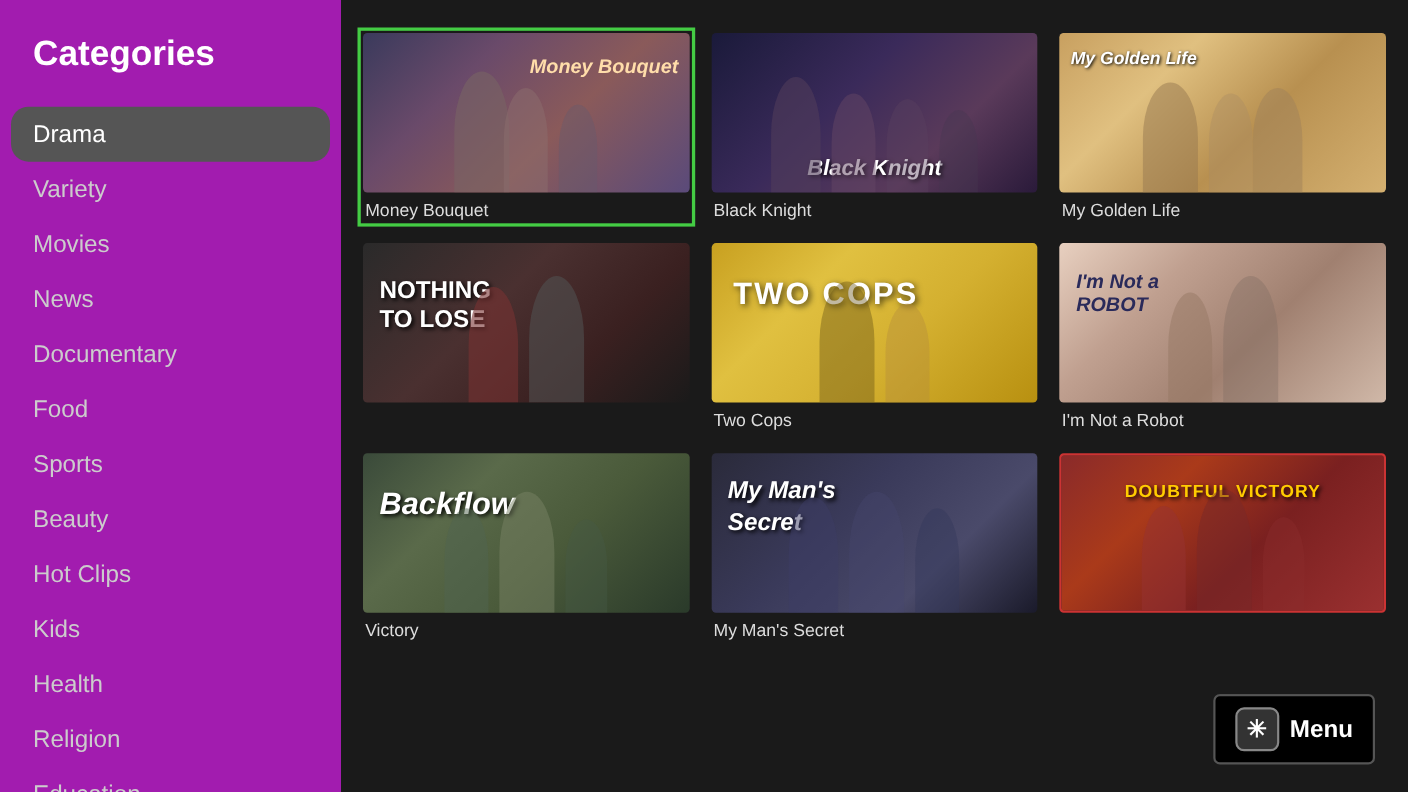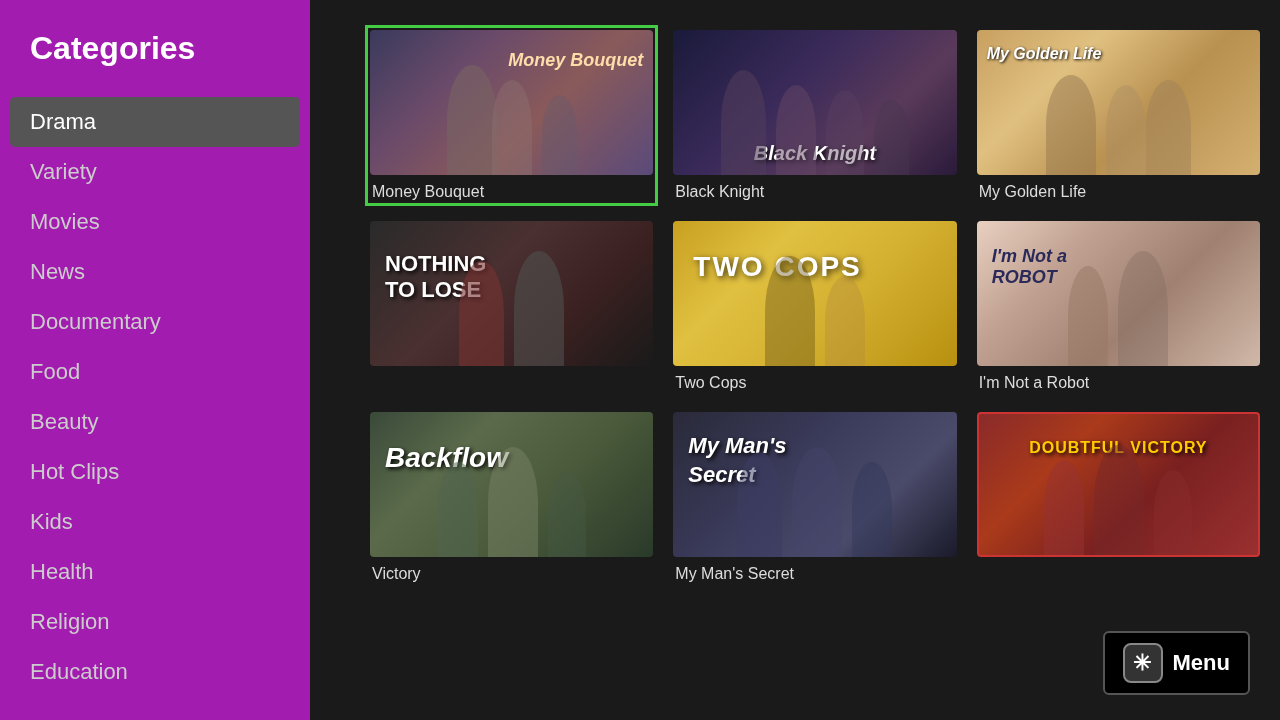--- a/index.html
+++ b/index.html
@@ -30,32 +30,31 @@
     }
     .sidebar-item {
       padding: 12px 30px;
       font-size: 22px;
       color: #cccccc;
       cursor: pointer;
     }
     .sidebar-item.active {
       background-color: #555555;
       color: #ffffff;
-      border-radius: 5px;
+      border-radius: 16px;
       margin: 0 10px;
       padding: 12px 20px;
     }
 
     
     .main-content {
       flex: 1;
       padding: 30px 20px;
       overflow-y: auto;
       overflow-x: hidden;
-      margin-left: 40px;
     }
 
     .content-grid {
       display: grid;
       grid-template-columns: repeat(3, 1fr);
       gap: 20px;
     }
 
     .show-card {
       display: flex;
@@ -292,20 +291,21 @@
 
 <div class="sidebar">
   <div class="sidebar-title">Categories</div>
 
   <div class="sidebar-item active">Drama</div>
   <div class="sidebar-item">Variety</div>
   <div class="sidebar-item">Movies</div>
   <div class="sidebar-item">News</div>
   <div class="sidebar-item">Documentary</div>
   <div class="sidebar-item">Food</div>
+  <div class="sidebar-item">Sports</div>
   <div class="sidebar-item">Beauty</div>
   <div class="sidebar-item">Hot Clips</div>
   <div class="sidebar-item">Kids</div>
   <div class="sidebar-item">Health</div>
   <div class="sidebar-item">Religion</div>
   <div class="sidebar-item">Education</div>
 </div>
 
 <div class="main-content">
   <div class="content-grid">

